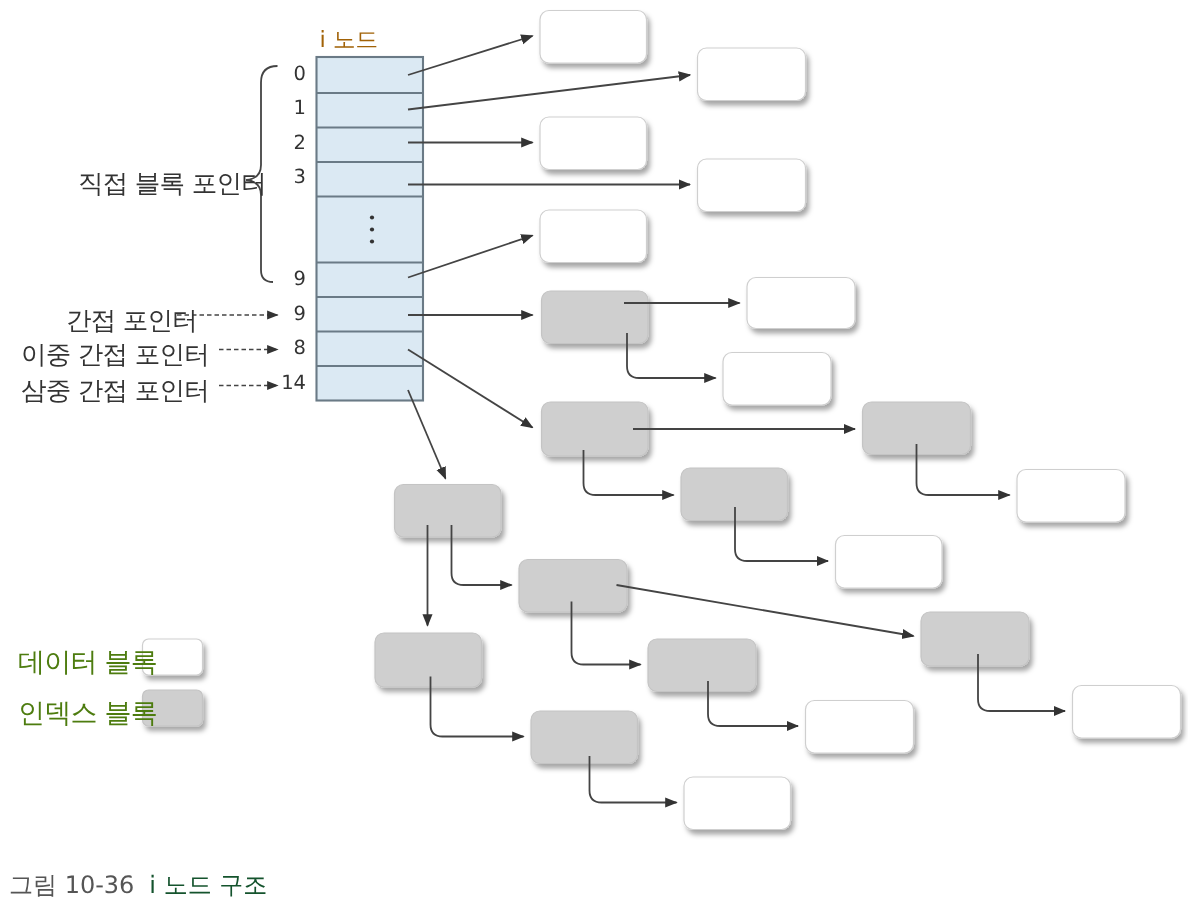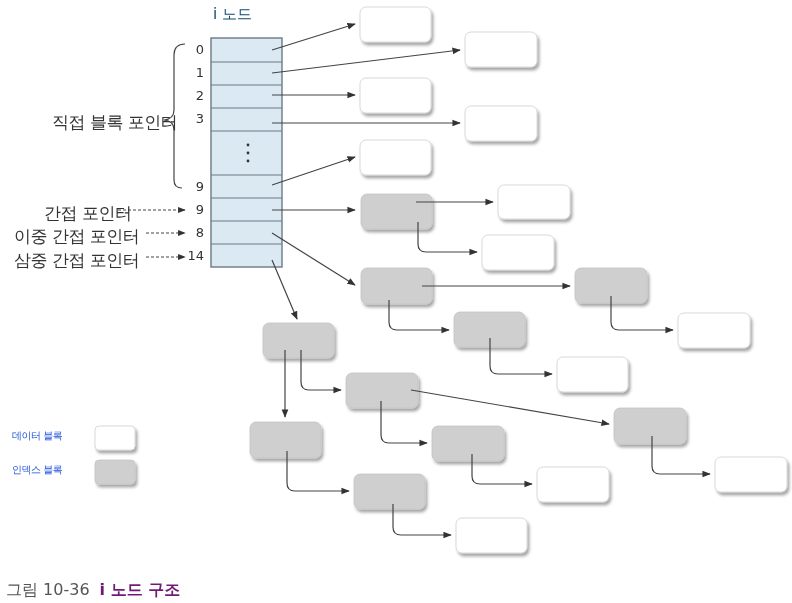--- a/index.html
+++ b/index.html
@@ -1,24 +1,24 @@
 <!DOCTYPE html>
 <html><head>
   <meta charset="utf-8">
   <style>
     html, body { margin: 0; padding: 0; background: #ffffff; }
     body { width: 792px; height: 603px; position: relative; overflow: hidden;
            font-family: "DejaVu Sans", "Liberation Sans", sans-serif; color: #2a2a2a; }
     #diagram { position: absolute; left: 0; top: 0; }
     .lbl { position: absolute; font-size: 17px; letter-spacing: -0.5px; color: #333; white-space: nowrap; }
     .idx { position: absolute; font-size: 13px; color: #333; text-align: right; width: 22px; }
-    .title { position: absolute; left: 213px; top: 5px; font-size: 15px; color: #0c4a6e; text-align: center; }
+    .title { position: absolute; left: 213px; top: 17px; font-size: 15px; color: #a16207; text-align: center; }
     .caption { position: absolute; left: 6px; top: 580px; font-size: 16px; color: #555; }
-    .caption b { color: #701a75; font-weight: bold; margin-left: 10px; }
-    .legend-label { position: absolute; font-size: 10px; letter-spacing: -0.5px; color: #1d4ed8; }
+    .caption b { color: #14532d; font-weight: normal; margin-left: 10px; }
+    .legend-label { position: absolute; font-size: 18px; letter-spacing: -0.5px; color: #4d7c0f; }
   </style>
 </head>
 <body>
 
 <svg id="diagram" width="792" height="603" viewBox="0 0 792 603" xmlns="http://www.w3.org/2000/svg">
   <defs>
     <marker id="arr" viewBox="0 0 10 10" refX="9" refY="5" markerWidth="7" markerHeight="7" orient="auto-start-reverse">
       <path d="M0,1 L10,5 L0,9 z" fill="#333"></path>
     </marker>
     <filter id="sh" x="-20%" y="-20%" width="150%" height="160%">

